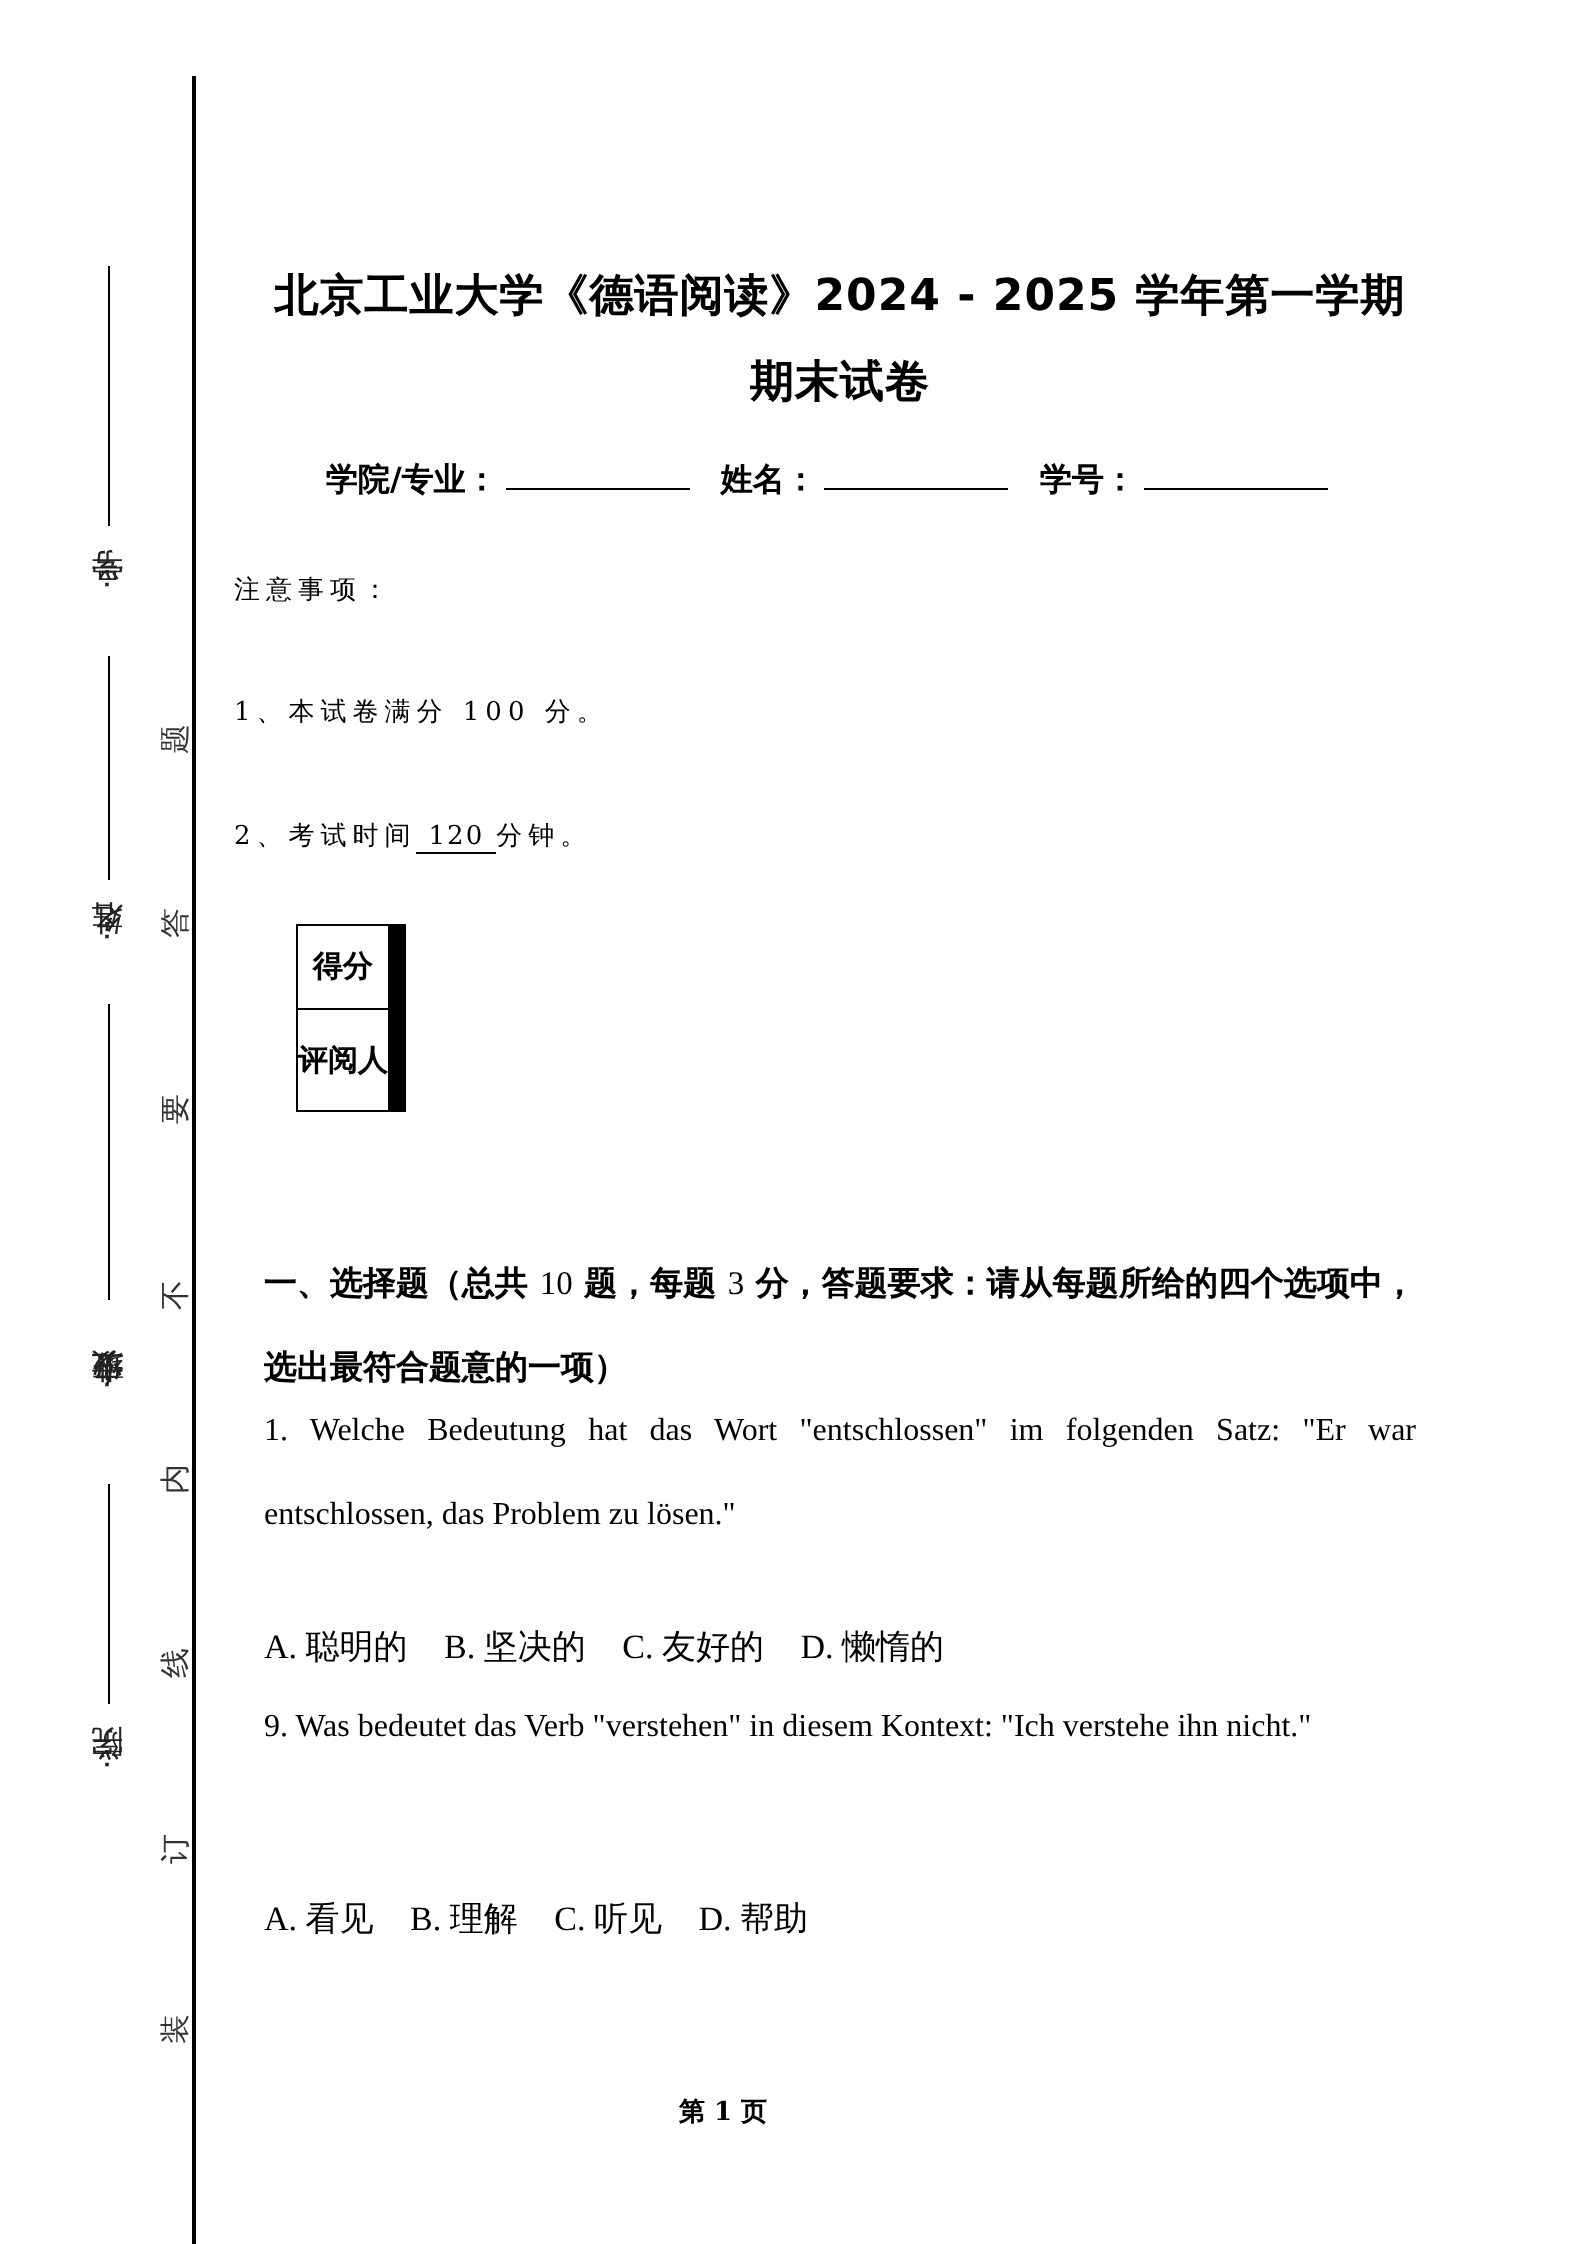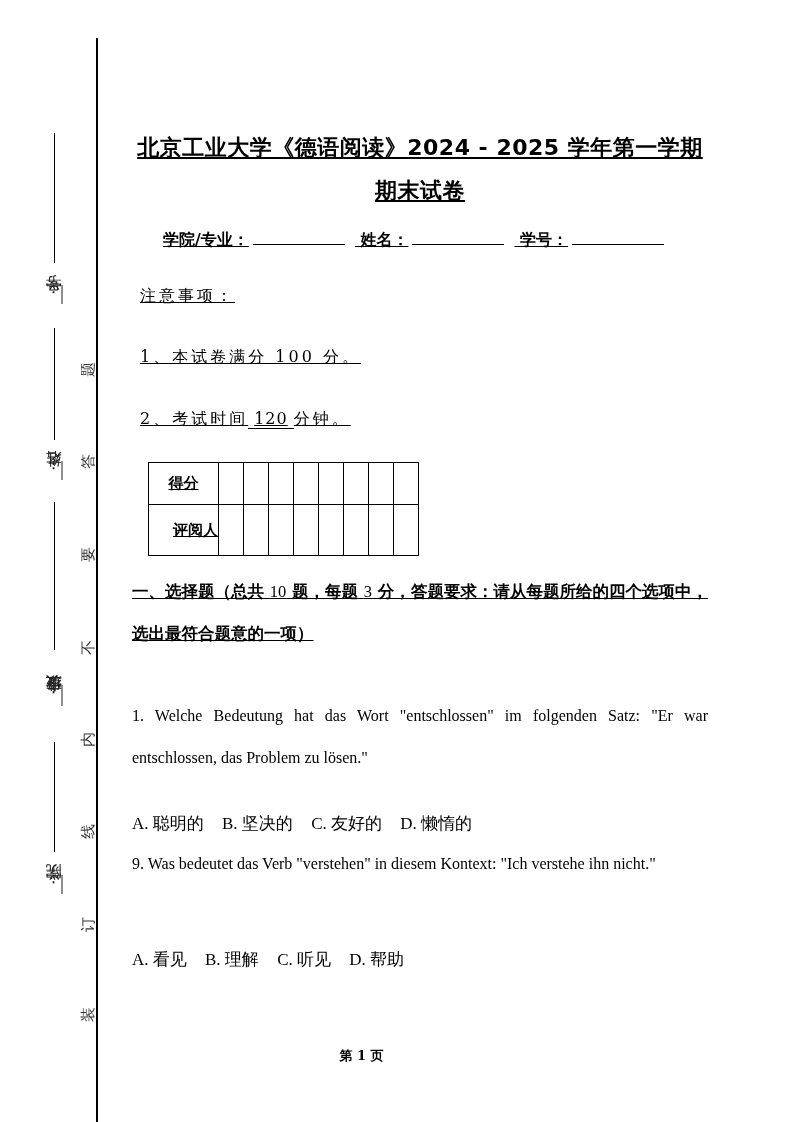--- a/index.html
+++ b/index.html
@@ -1,41 +1,41 @@
 <!DOCTYPE html>
 <html><head>
 <meta charset="utf-8">
 <style>
   html, body { margin: 0; padding: 0; background: #ffffff; }
   body { width: 793px; height: 1122px; position: relative; overflow: hidden; color: #000; }
   .serif { font-family: "DejaVu Serif", "Liberation Serif", serif; }
-  .sans { font-family: "DejaVu Sans", "Liberation Sans", sans-serif; text-decoration: underline; }
+  .sans { font-family: "DejaVu Sans", "Liberation Sans", sans-serif; }
   .lserif { font-family: "Liberation Serif", "DejaVu Serif", serif; }
 
   
   .binding-line { position: absolute; left: 96px; top: 38px; width: 1.5px; height: 1084px; background: #000; }
   .field-seg { position: absolute; left: 54px; width: 1.2px; background: #000; }
   .field-label { position: absolute; left: 34px; width: 40px; font-size: 16px; color: #222;
     writing-mode: vertical-rl; transform: rotate(180deg); display: flex; align-items: center; justify-content: center; letter-spacing: 1px; }
   .hint-char { position: absolute; left: 78px; width: 20px; text-align: center; font-size: 15px; color: #333; transform: rotate(-90deg); }
 
   
   .title { position: absolute; left: 120px; width: 600px; text-align: center; font-weight: bold; font-size: 22px; letter-spacing: 0.5px; }
   .info-row { position: absolute; top: 230px; left: 163px; font-size: 16px; font-weight: bold; white-space: nowrap; }
   .info-row .blank { display: inline-block; width: 92px; border-bottom: 1.2px solid #000; height: 14px; margin: 0 10px 0 4px; vertical-align: baseline; }
 
-  .note { position: absolute; left: 140px; font-size: 16px; letter-spacing: 3px; white-space: nowrap; text-decoration: underline; }
+  .note { position: absolute; left: 117px; font-size: 13px; letter-spacing: 3px; white-space: nowrap; }
   .underlined { border-bottom: 1.2px solid #000; padding: 0 6px; letter-spacing: 1px; }
 
   
   table.score { position: absolute; left: 148px; top: 462px; border-collapse: collapse; font-weight: bold; font-size: 15px; }
   table.score td { border: 1.2px solid #000; text-align: center; padding: 0; }
   table.score tr.r1 td { height: 30px; }
   table.score tr.r2 td { height: 41px; }
-  table.score tr.r3 td { height: 50px; padding-left: 24px; }
+  table.score tr.r3 td { height: 50px; }
 
   .section { position: absolute; left: 132px; width: 576px; font-size: 16.5px; line-height: 42px; font-weight: bold; text-align: justify; }
   .section .normal { font-weight: normal; }
   .question { position: absolute; left: 132px; width: 576px; font-size: 16px; line-height: 42px; text-align: justify; text-align-last: left; }
   .options { position: absolute; left: 132px; font-size: 17px; white-space: nowrap; }
   .options span.opt { margin-right: 14px; }
   .footer { position: absolute; top: 1047px; left: 0; width: 723px; text-align: center; font-size: 13px; font-weight: bold; }
 </style>
 </head>
 <body>
@@ -95,21 +95,21 @@
     <td></td>
         <td></td>
     <td></td>
         <td></td>
     <td></td>
         <td></td>
   </tr>
 </tbody>
   </table>
 
-<div class="section sans" style="top:571px">
+<div class="section sans" style="top:621px">
   <span>一、选择题（总共 </span><span class="normal lserif">10</span><span> 题，每题 </span><span class="normal lserif">3</span><span> 分，答题要求：请从每题所给的四个选项中，选出最符合题意的一项）</span>
 </div>
 
 <div class="question lserif" style="top:695px">1. Welche Bedeutung hat das Wort "entschlossen" im folgenden Satz: "Er war entschlossen, das Problem zu lösen."</div>
 <div class="options" style="top:812px">
   <span class="opt">A. 聪明的</span>
   <span class="opt">B. 坚决的</span>
   <span class="opt">C. 友好的</span>
   <span class="opt">D. 懒惰的</span>
 </div>

